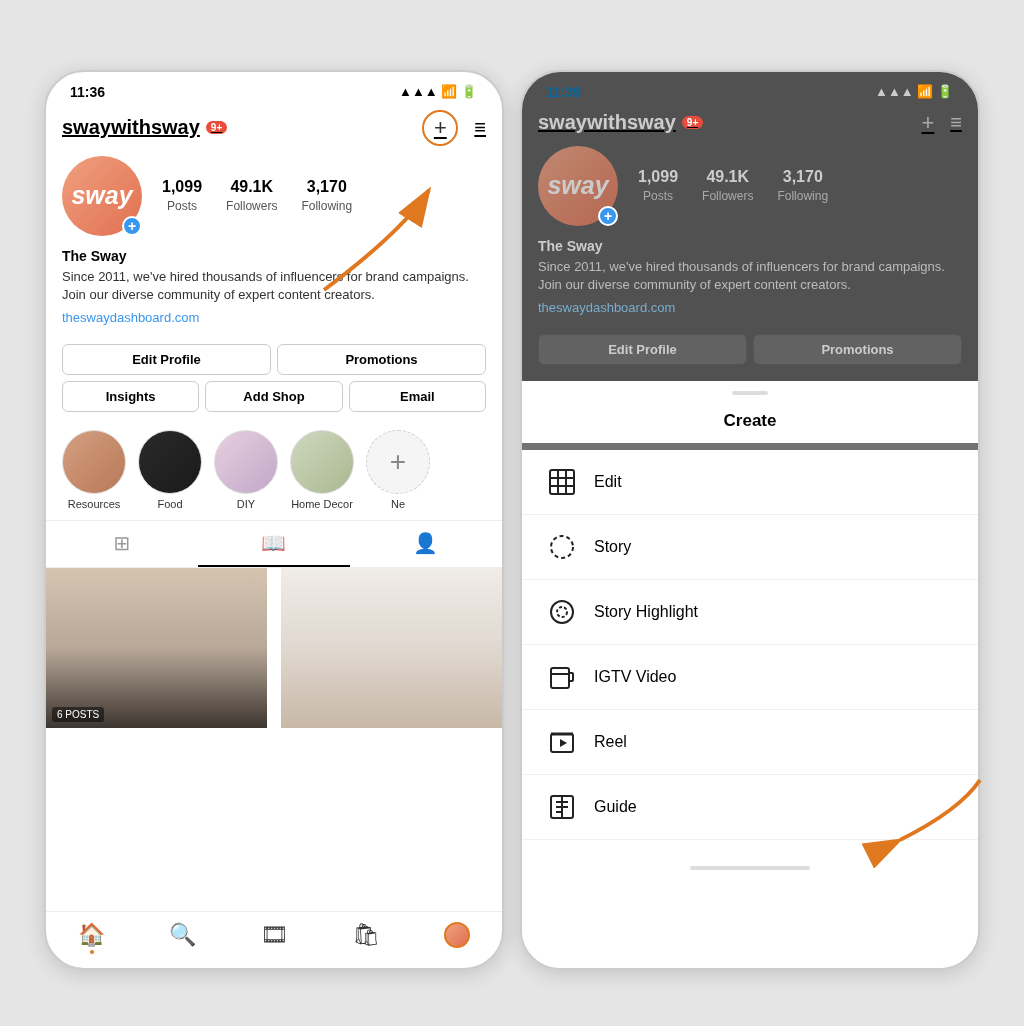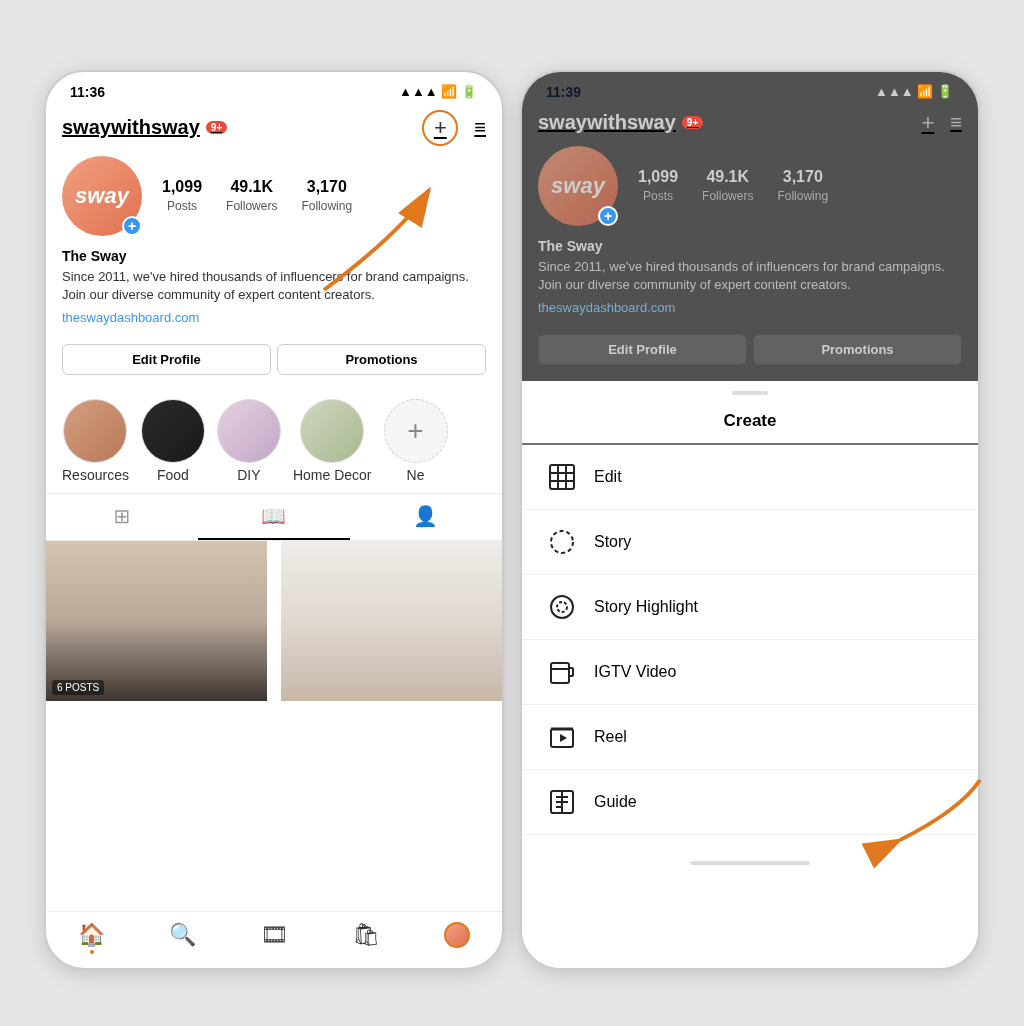--- a/index.html
+++ b/index.html
@@ -113,21 +113,21 @@
       height: 80px;
       border-radius: 50%;
       background: linear-gradient(135deg, #f0a080, #e07050);
       display: flex;
       align-items: center;
       justify-content: center;
       overflow: hidden;
     }
     .avatar-text {
       color: white;
-      font-size: 22px;
+      font-size: 25px;
       font-weight: 700;
       font-style: italic;
     }
     .avatar-plus {
       position: absolute;
       bottom: 0;
       right: 0;
       width: 20px;
       height: 20px;
       border-radius: 50%;
@@ -221,21 +221,21 @@
       justify-content: center;
       background: #f0e8e0;
     }
     .highlight-circle.add-circle {
       background: #f5f5f5;
       font-size: 28px;
       color: #888;
       border: 1px dashed #ccc;
     }
     .highlight-label {
-      font-size: 14px;
+      font-size: 11px;
       color: #333;
       text-align: center;
     }
 
     
     .tab-bar {
       display: flex;
       border-top: 1px solid #eee;
       border-bottom: 1px solid #eee;
     }
@@ -353,21 +353,21 @@
       height: 4px;
       background: #ddd;
       border-radius: 2px;
       margin: 10px auto 16px;
     }
     .modal-title {
       text-align: center;
       font-size: 17px;
       font-weight: 700;
       padding-bottom: 12px;
-      border-bottom: 2px solid #737373;
+      border-bottom: 7px solid #737373;
     }
     .create-item {
       display: flex;
       align-items: center;
       gap: 16px;
       padding: 16px 24px;
       border-bottom: 1px solid #f0f0f0;
       cursor: pointer;
     }
     .create-icon {
@@ -452,20 +452,23 @@
         <div class="bio-text">Since 2011, we've hired thousands of influencers for brand campaigns. Join our diverse community of expert content creators.</div>
         <a class="bio-link" href="#">theswaydashboard.com</a>
       </div>
 
       <div class="action-buttons">
         <div class="btn-row">
           <button class="action-btn">Edit Profile</button>
           <button class="action-btn">Promotions</button>
         </div>
         <div class="btn-row">
+          <button class="action-btn">Insights</button>
+          <button class="action-btn">Add Shop</button>
+          <button class="action-btn">Email</button>
         </div>
       </div>
 
       <div class="highlights">
         <div class="highlight-item">
           <div class="highlight-circle hl-resources"></div>
           <span class="highlight-label">Resources</span>
         </div>
         <div class="highlight-item">
           <div class="highlight-circle hl-food"></div>
@@ -533,21 +536,21 @@
       <path d="M 80 140 Q 160 80 185 40" stroke="#e07820" stroke-width="4" fill="none" marker-end="url(#arrowhead)"></path>
     </svg>
   </div>
 
   <div class="phone-wrapper">
     <div class="phone-right">
 
       <div class="dimmed-profile">
 
         <div class="status-bar">
-          <span class="status-time" style="color:#0f172a;">11:39</span>
+          <span class="status-time" style="color:#0369a1;">11:39</span>
           <div class="status-icons">
             <span style="color:#ccc;">▲▲▲</span>
             <span style="color:#ccc;">📶</span>
             <span style="color:#ccc;">🔋</span>
           </div>
         </div>
 
         <div class="ig-header">
           <div class="username-header" style="color:#ccc;">
             <span>swaywithsway</span>

